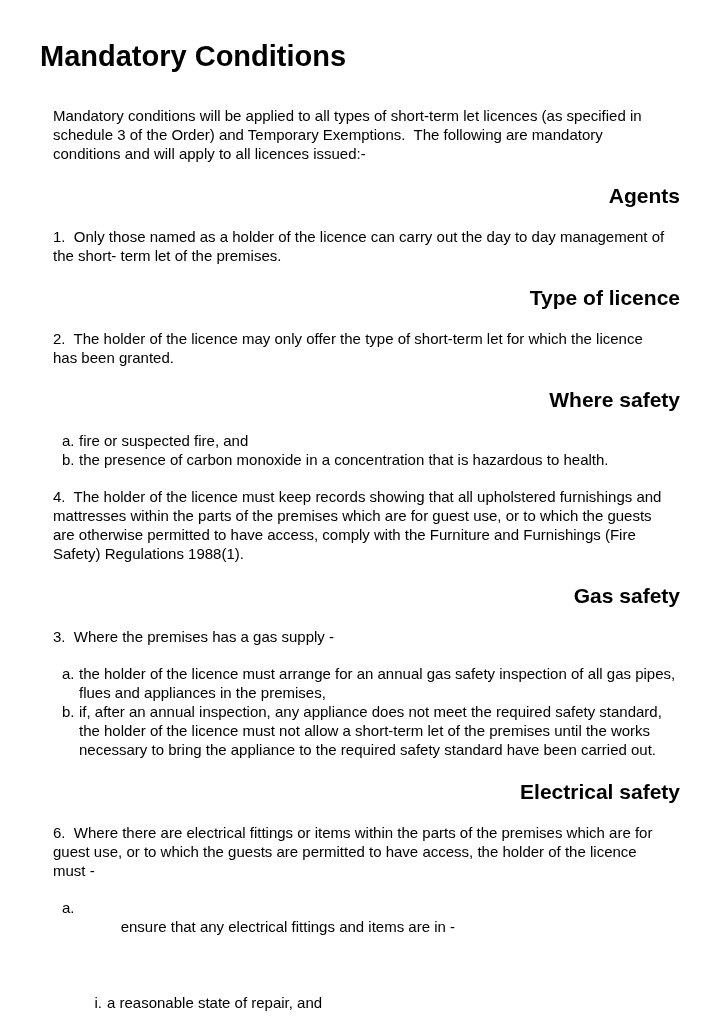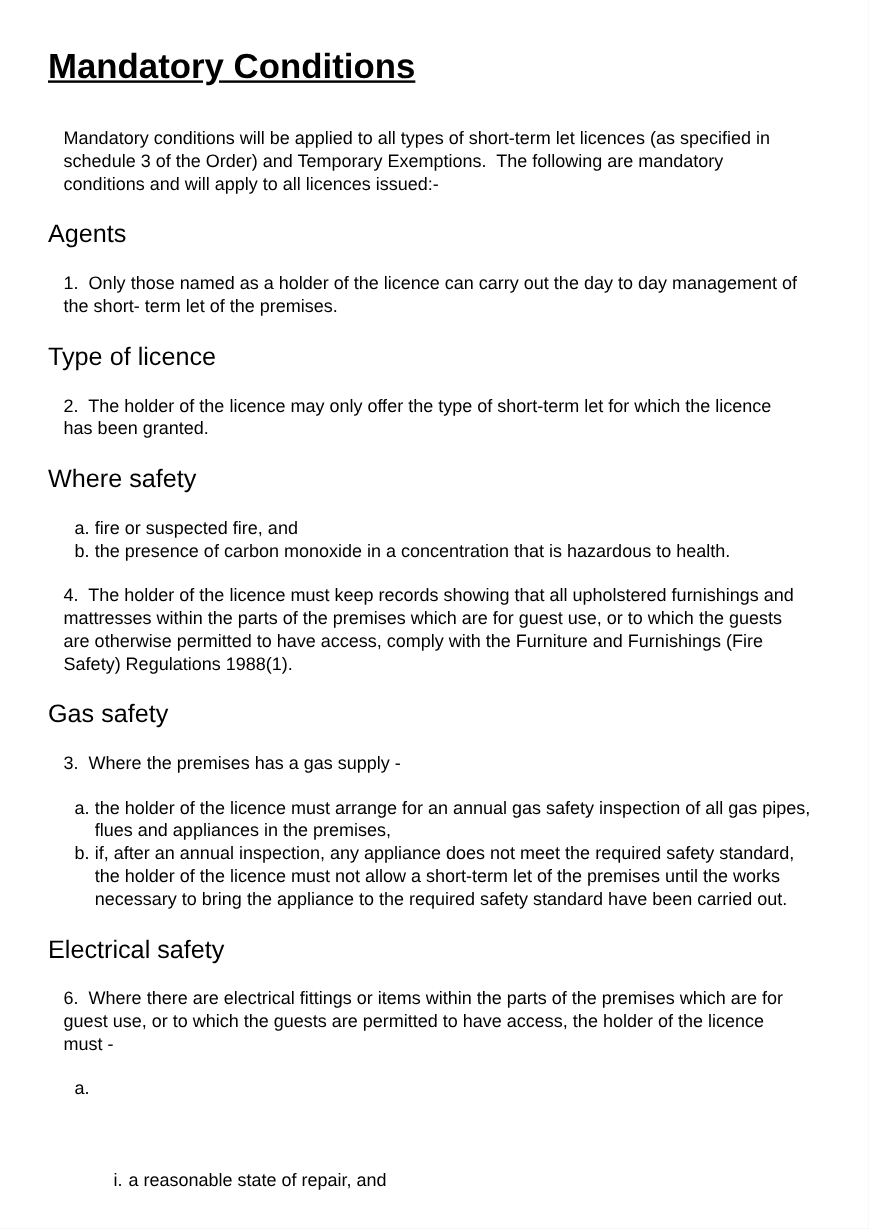--- a/index.html
+++ b/index.html
@@ -16,28 +16,28 @@
     overflow: hidden;
   }
   .page, .page * { -webkit-font-smoothing: antialiased; }
   h1 {
     font-size: 29px;
     line-height: 32px;
     font-weight: bold;
     letter-spacing: 0;
     margin: 0 0 34px 0;
     white-space: pre-wrap;
-    text-decoration: underline;
   }
   h2 {
     font-size: 21px;
     line-height: 22px;
-    font-weight: normal;
+    font-weight: bold;
     margin: 22px 0 20px 0;
     white-space: pre-wrap;
+    text-align: right;
   }
   p {
     font-size: 15px;
     line-height: 19px;
     margin: 18px 13px;
     white-space: pre-wrap;
   }
   .sublist {
     margin: 15px 0 18px 0;
     padding-left: 22px;
@@ -107,20 +107,21 @@
     </div>
   </section>
 
   <section>
     <h2>Electrical safety</h2>
     <p>6.  Where there are electrical fittings or items within the parts of the premises which are for guest use, or to which the guests are permitted to have access, the holder of the licence must -</p>
     <div class="sublist">
       <div class="li">
         <span class="marker">a.</span>
         <div class="li-body">
+          <span class="li-text">ensure that any electrical fittings and items are in -</span>
           <div class="sublist roman">
             <div class="li">
               <span class="marker">i.</span>
               <span class="li-text">a reasonable state of repair, and</span>
             </div>
             
           </div>
         </div>
       </div>
 

